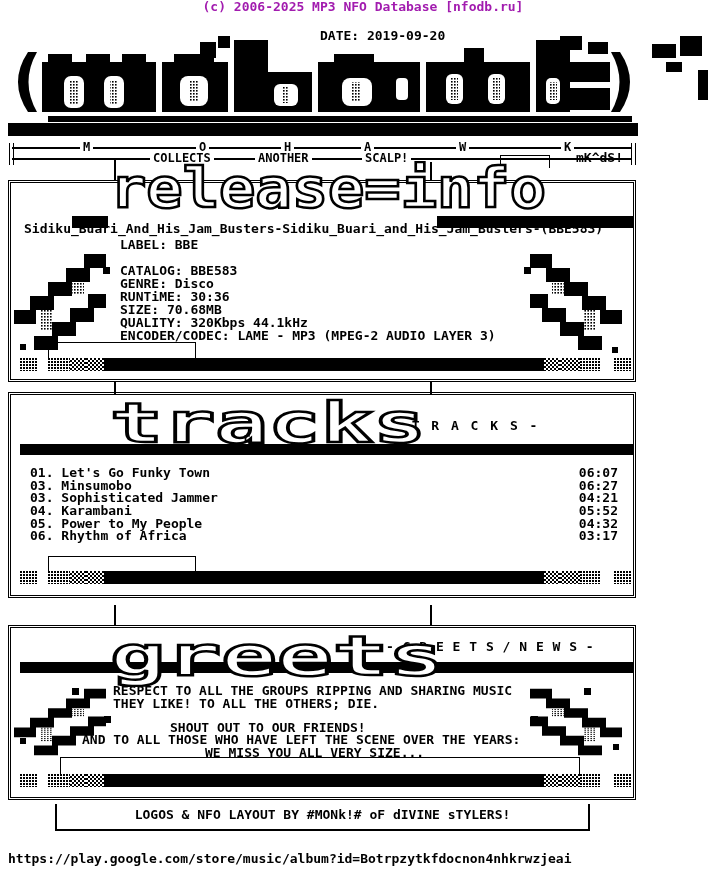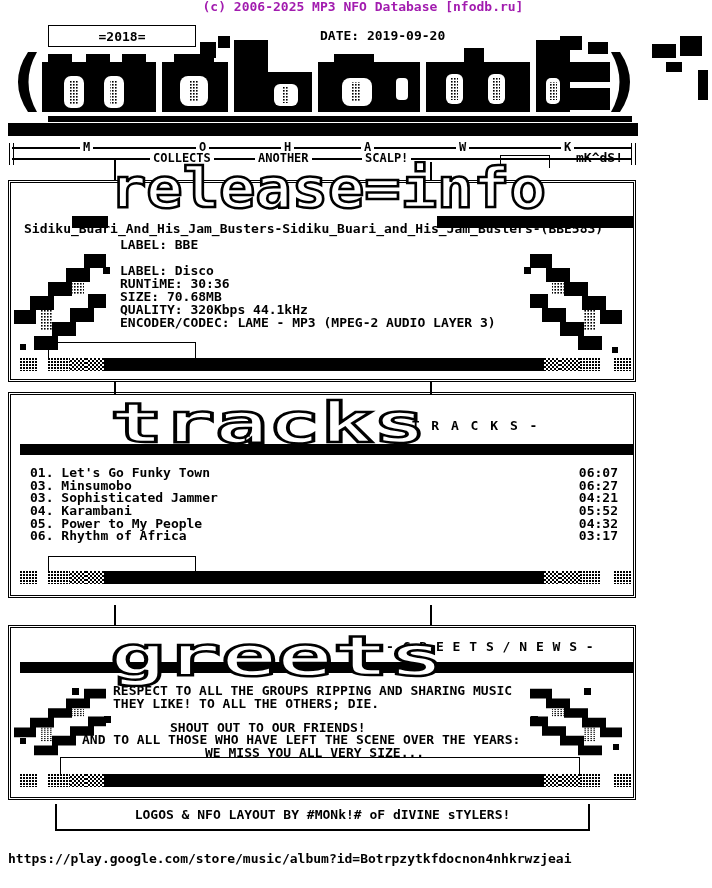--- a/index.html
+++ b/index.html
@@ -24,23 +24,20 @@
   .banner{z-index:3;}
   svg text{font-family:"DejaVu Sans Mono",monospace;font-weight:bold;}
 </style>
 </head>
 <body>
 
 <div id="page">
 
   <div class="abs t red" style="left:0;top:4;width:712px;text-align:center;">(c) 2006-2025 MP3 NFO Database [nfodb.ru]</div>
 
-  <div class="abs" style="left:48px;top:25px;width:148px;height:22px;border:1px solid #000;box-sizing:border-box;text-align:center;">
-    <span class="t" style="line-height:20px;">=2018=</span>
-  </div>
   <div class="abs t" style="left:320px;top:29px;">DATE: 2019-09-20</div>
 
   <div class="abs" style="left:4px;top:36px;width:706px;height:86px;" aria-label="mohawk">
     <svg width="706" height="86" viewBox="0 0 706 86">
       <defs>
         <pattern id="dz1" width="3" height="3" patternUnits="userSpaceOnUse">
             <rect width="1.6" height="1.6" fill="#000"></rect>
           </pattern>
       </defs>
 
@@ -127,21 +124,22 @@
   <div class="abs banner" style="left:108px;top:161px;width:440px;height:56px;">
     <svg width="440" height="56" viewBox="0 0 440 56">
       <text x="2" y="46" font-size="56" fill="#fff" stroke="#000" stroke-width="2.5" textLength="436" lengthAdjust="spacingAndGlyphs">release=info</text>
     </svg>
   </div>
   <div class="abs t" style="left:24px;top:222px;">Sidiku_Buari_And_His_Jam_Busters-Sidiku_Buari_and_His_Jam_Busters-(BBE583)</div>
   <div class="abs t" style="left:120px;top:238px;">LABEL: BBE</div>
   <div class="abs sq" style="left:103px;top:267px;width:7px;height:7px;"></div>
   <div class="abs sq" style="left:524px;top:267px;width:7px;height:7px;"></div>
   <div class="abs" style="left:120px;top:264px;">
-    <div class="t" style="height:13px;">LABEL: Disco</div>
+    <div class="t" style="height:13px;">CATALOG: BBE583</div>
+    <div class="t" style="height:13px;">GENRE: Disco</div>
     <div class="t" style="height:13px;">RUNTiME: 30:36</div>
     <div class="t" style="height:13px;">SIZE: 70.68MB</div>
     <div class="t" style="height:13px;">QUALITY: 320Kbps 44.1kHz</div>
     <div class="t" style="height:13px;">ENCODER/CODEC: LAME - MP3 (MPEG-2 AUDIO LAYER 3)</div>
   </div>
 
   <svg class="abs" style="left:14px;top:250px;" width="92" height="104" viewBox="0 0 92 104" preserveAspectRatio="none">
     <defs>
         <pattern id="dz2" width="3" height="3" patternUnits="userSpaceOnUse">
           <rect width="1.6" height="1.6" fill="#000"></rect>

